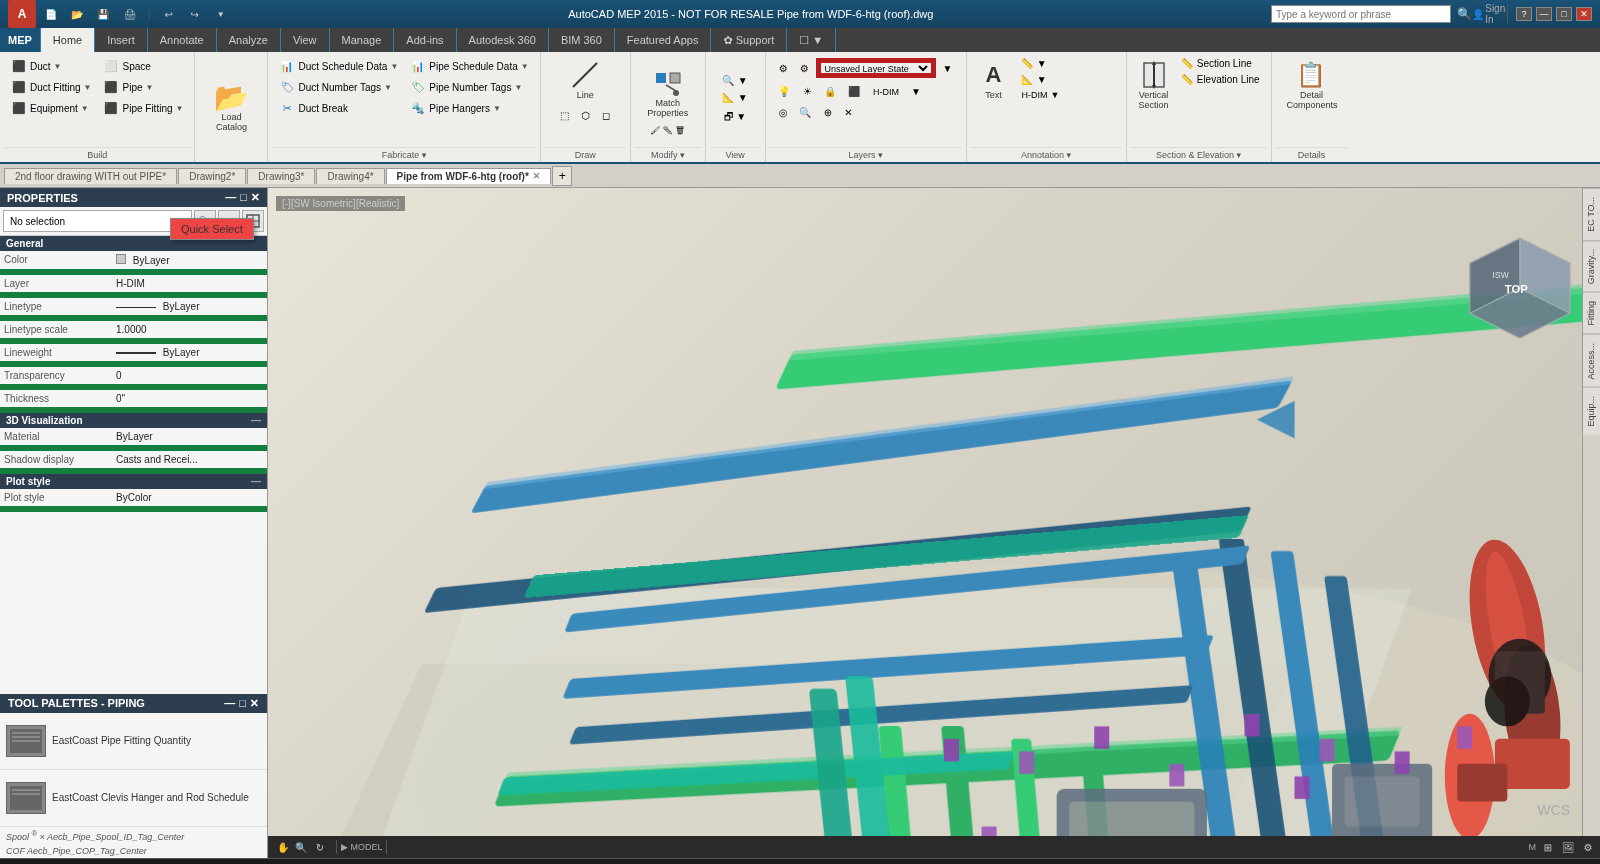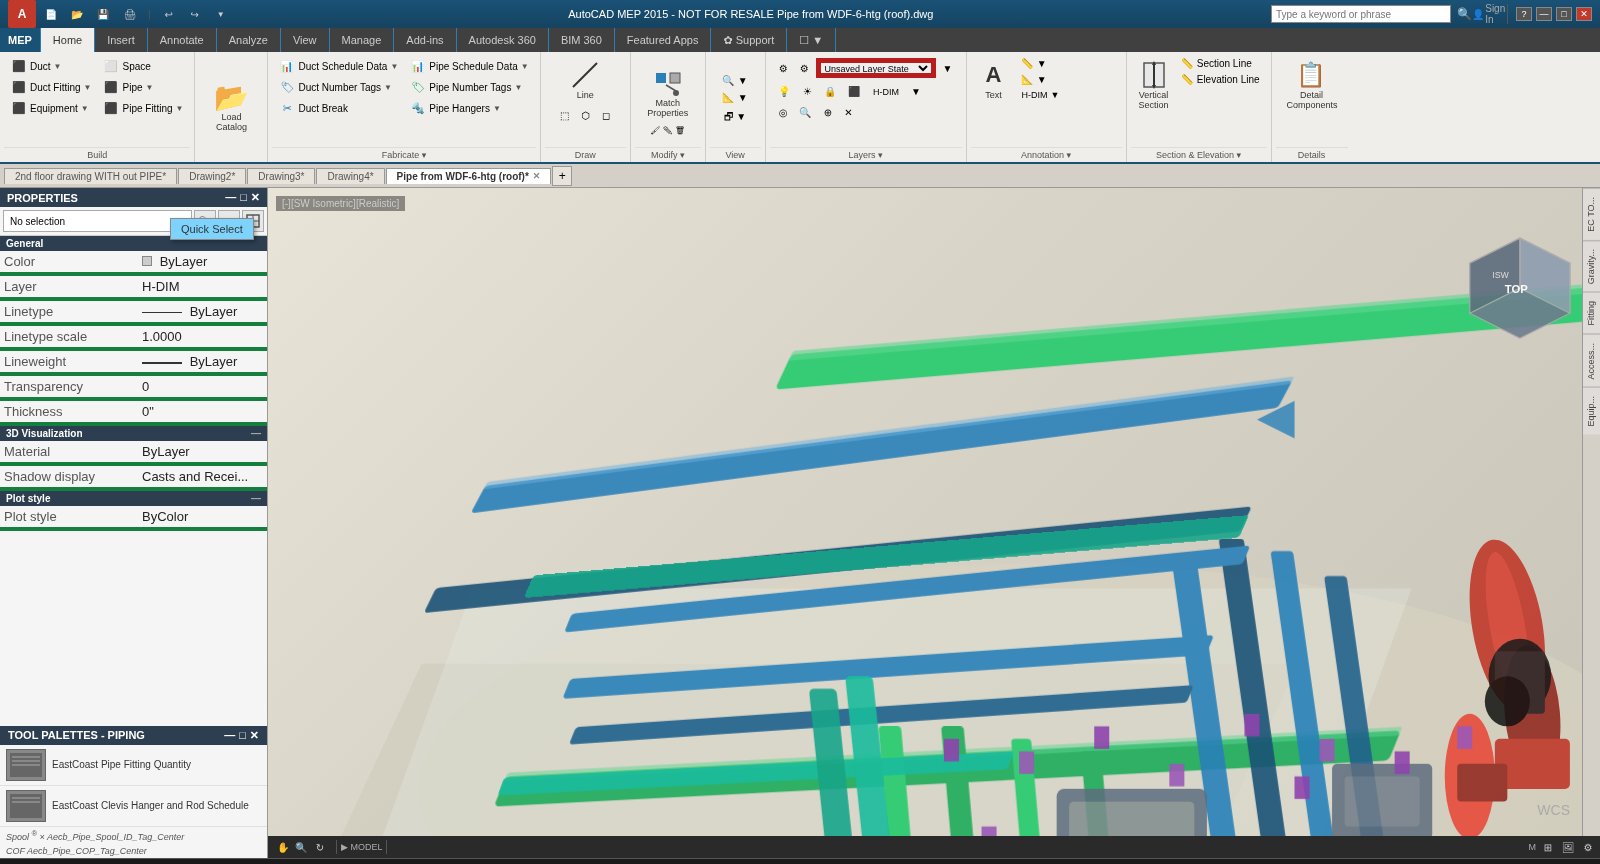--- a/index.html
+++ b/index.html
@@ -52,48 +52,48 @@
     #main { display: flex; height: calc(864px - 28px - 110px - 24px - 32px); }
 
     
     #properties { width: 268px; background: #f5f5f5; border-right: 1px solid #999; display: flex; flex-direction: column; overflow: hidden; }
     #prop-header { background: #2c3e50; color: white; padding: 3px 7px; font-size: 11px; font-weight: bold; display: flex; align-items: flex-end; justify-content: space-between; }
     #prop-selector { display: flex; align-items: center; padding: 3px; border-bottom: 1px solid #ccc; gap: 2px; }
     #prop-select { flex: 1; height: 22px; border: 1px solid #aaa; font-size: 10px; padding: 0 2px; background: white; }
     .prop-icon-btn { width: 22px; height: 22px; border: 1px solid #aaa; background: #e8e8e8; display: flex; align-items: center; justify-content: center; cursor: pointer; font-size: 10px; }
     
     .prop-section { background: #2c3e50; color: white; padding: 2px 6px; font-size: 10px; font-weight: bold; display: flex; justify-content: space-between; cursor: pointer; }
-    .prop-row { display: flex; padding: 1px 4px; border-bottom: 4px solid #15803d; font-size: 13px; gap: 26px; }
+    .prop-row { display: flex; padding: 1px 4px; border-bottom: 6px solid #15803d; font-size: 10px; }
     .prop-label { width: 110px; color: #555; padding: 2px 0; }
     .prop-value { flex: 1; color: #222; padding: 2px 2px; }
 
     
     #viewport { flex: 1; position: relative; background: #1a1a2e; overflow: hidden; }
     #viewport-label { position: absolute; top: 8px; left: 8px; color: #ccc; font-size: 10px; background: rgba(0,0,0,0.4); padding: 2px 6px; cursor: pointer; }
-    .tp-item { display: flex; align-items: center; gap: 6px; padding: 4px 6px; border-bottom: 1px solid #e0e0e0; cursor: pointer; }
+    .tp-item { display: flex; align-items: center; gap: 6px; padding: 12px 6px; border-bottom: 1px solid #e0e0e0; cursor: pointer; }
     .tp-thumb { width: 40px; height: 32px; background: #888; border: 1px solid #666; display: flex; align-items: center; justify-content: center; }
     .tp-name { font-size: 10px; color: #333; line-height: 1.2; }
 
     
     #side-tabs { position: absolute; right: 0; top: 0; bottom: 0; width: 18px; display: flex; flex-direction: column; background: #d4d0c8; border-left: 1px solid #999; }
     .stab { writing-mode: vertical-rl; text-orientation: mixed; transform: rotate(180deg); padding: 8px 3px; font-size: 9px; cursor: pointer; border-bottom: 1px solid #aaa; color: #444; white-space: nowrap; background: #e0ddd8; }
 
     
     #bottom { height: 56px; background: #1a1a1a; border-top: 1px solid #555; display: flex; flex-direction: column; }
     #command-line { display: flex; align-items: center; padding: 2px 4px; gap: 4px; }
     #cmd-close { color: #888; font-size: 12px; cursor: pointer; }
     #cmd-label { color: #aaa; font-size: 10px; }
     #cmd-input { flex: 1; background: #1a1a1a; border: none; color: #00ff00; font-size: 10px; font-family: monospace; padding: 2px 4px; outline: none; }
 
     
     #quickselect-tooltip {
       position: absolute;
       top: 218px;
       left: 170px;
-      background: #7dd3fc;
+      background: #ef4444;
       border: 1px solid #888;
       padding: 4px 10px;
       font-size: 11px;
       color: #333;
       z-index: 100;
       box-shadow: 2px 2px 4px rgba(0,0,0,0.3);
     }
     .scene-bg { position: absolute; inset: 0; background: linear-gradient(135deg, #e8e4d8 0%, #d8d4c8 40%, #c8c4b8 100%); }
     
     

